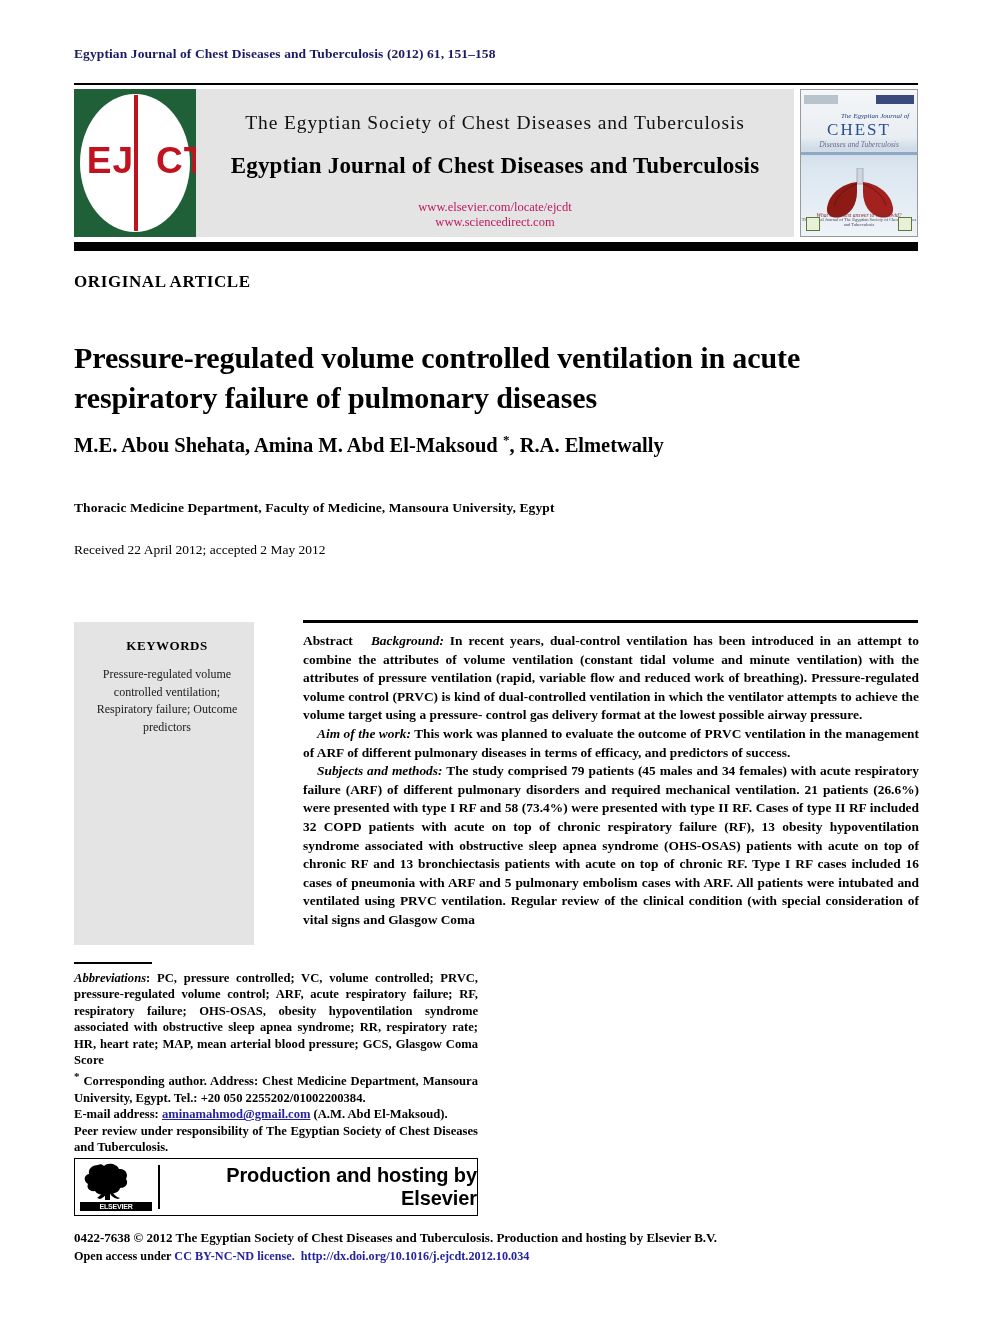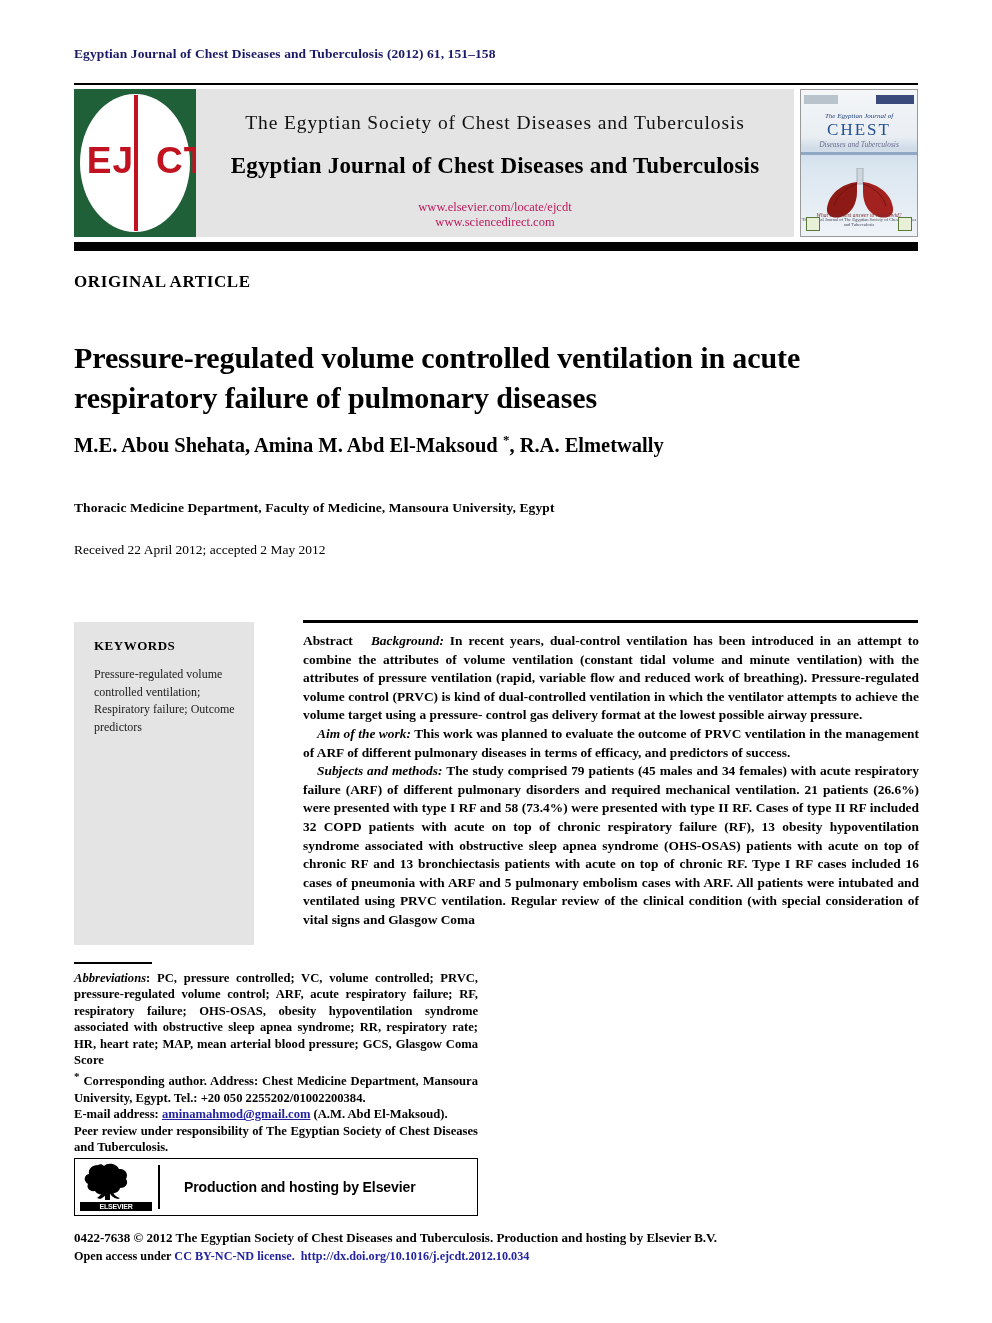--- a/index.html
+++ b/index.html
@@ -138,21 +138,21 @@
     position:absolute; left:3px; top:3px; right:3px; height:13px;
     display:flex; justify-content:space-between; align-items:center;
   }
   .cover-topbar .cb {
     width:34px;height:9px;background:#b9c3cc;
   }
   .cover-topbar .cb2 {
     width:38px;height:9px;background:#3a4a7a;
   }
   .cover-t1 {
-    position:absolute; left:0; top:22px; width:100%; text-align:center;
+    position:absolute; left:16px; top:22px; width:100%; text-align:center;
     font-family:"Liberation Serif",serif; font-size:7px; color:#1c3f7a; font-style:italic;
   }
   .cover-t2 {
     position:absolute; left:0; top:30px; width:100%; text-align:center;
     font-family:"Liberation Serif",serif; font-size:17px; color:#25508f; letter-spacing:2px;
   }
   .cover-t3 {
     position:absolute; left:0; top:50px; width:100%; text-align:center;
     font-family:"Liberation Serif",serif; font-size:7.5px; color:#6a6a8a; font-style:italic;
   }
@@ -241,20 +241,21 @@
   
   .kw-box {
     position: absolute;
     left: 74px;
     top: 622px;
     width: 180px;
     height: 323px;
     background: #e4e4e4;
     box-sizing: border-box;
     padding: 16px 14px 12px 20px;
+    text-align: center;
   }
   .kw-title {
     font-family: "Liberation Serif", serif;
     font-size: 13px;
     font-weight: bold;
     letter-spacing: 0.5px;
     margin-bottom: 12px;
   }
   .kw-list {
     font-family: "Liberation Serif", serif;
@@ -347,23 +348,24 @@
   .prod-div {
     width: 2px;
     height: 44px;
     background: #000;
     margin-left: 6px;
     flex: 0 0 auto;
   }
   .prod-text {
     margin-left: 24px;
     font-family: "Liberation Sans", sans-serif;
-    font-size: 14px;
+    font-size: 20px;
     font-weight: bold;
     letter-spacing: -0.1px;
+    text-align: right;
   }
 
   
   .copyright {
     position: absolute;
     left: 74px;
     top: 1229px;
     width: 860px;
     font-family: "Liberation Serif", serif;
     font-size: 13px;

